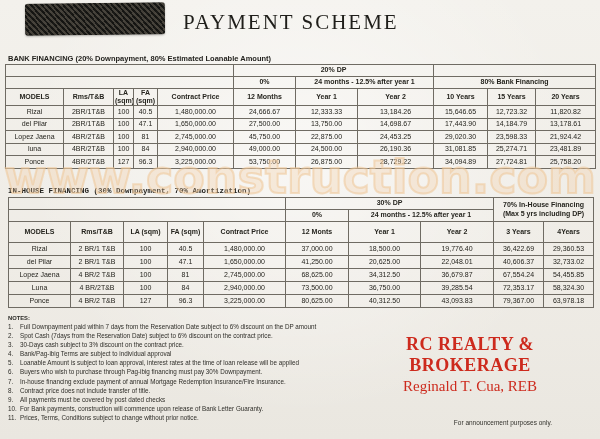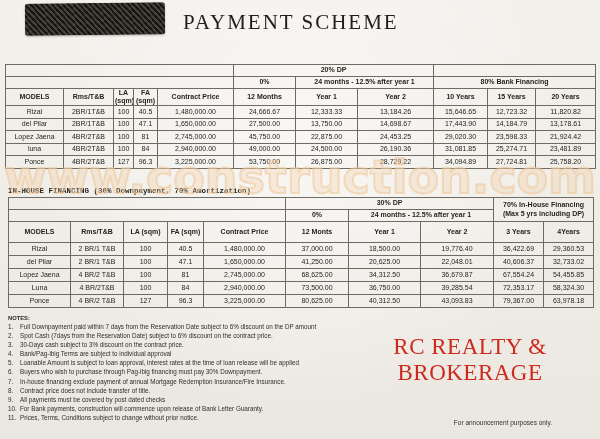--- a/index.html
+++ b/index.html
@@ -67,36 +67,37 @@
   .notes-label { font-size: 5.8px; font-weight: bold; margin-bottom: 1px; }
   .note-line { display: flex; font-size: 6.3px; line-height: 9.1px; color: #2e2d28; }
   .note-num { width: 12px; flex: 0 0 12px; }
 
   .brokerage {
     position: absolute; left: 345px; top: 334px; width: 250px;
     text-align: center;
     font-family: "Liberation Serif", serif;
     color: #cd2a1d;
   }
-  .brokerage .name { font-size: 23px; font-weight: normal; letter-spacing: 0.5px; text-align: center; }
+  .brokerage .name { font-size: 18px; font-weight: bold; letter-spacing: 0.5px; text-align: center; }
   .brokerage .agent { font-size: 15px; margin-top: 2px; }
 
   .footer-note {
     position: absolute; right: 48px; top: 419px;
     font-size: 6.5px; color: #33322c;
   }
 </style>
 </head>
 <body>
 
 <div class="page">
 
   <div class="redacted-logo"></div>
   <div class="title">PAYMENT SCHEME</div>
 
+  <div class="section-title bank">BANK FINANCING (20% Downpayment, 80% Estimated Loanable Amount)</div>
 
   <table class="sched bank">
     <colgroup>
       <col style="width:58px">
         <col style="width:50px">
         <col style="width:20px">
         <col style="width:24px">
       <col style="width:76px">
         <col style="width:62px">
         <col style="width:62px">
@@ -353,17 +354,18 @@
         </div>
         <div class="note-line">
           <span class="note-num">11.</span>
           <span>Prices, Terms, Conditions subject to change without prior notice.</span>
         </div>
       </div>
   </div>
 
   <div class="brokerage">
     <div class="name">RC REALTY &amp; BROKERAGE</div>
+    <div class="agent">Reginald T. Cua, REB</div>
   </div>
 
   <div class="footer-note">For announcement purposes only.</div>
 
 </div>
 
 </body></html>

